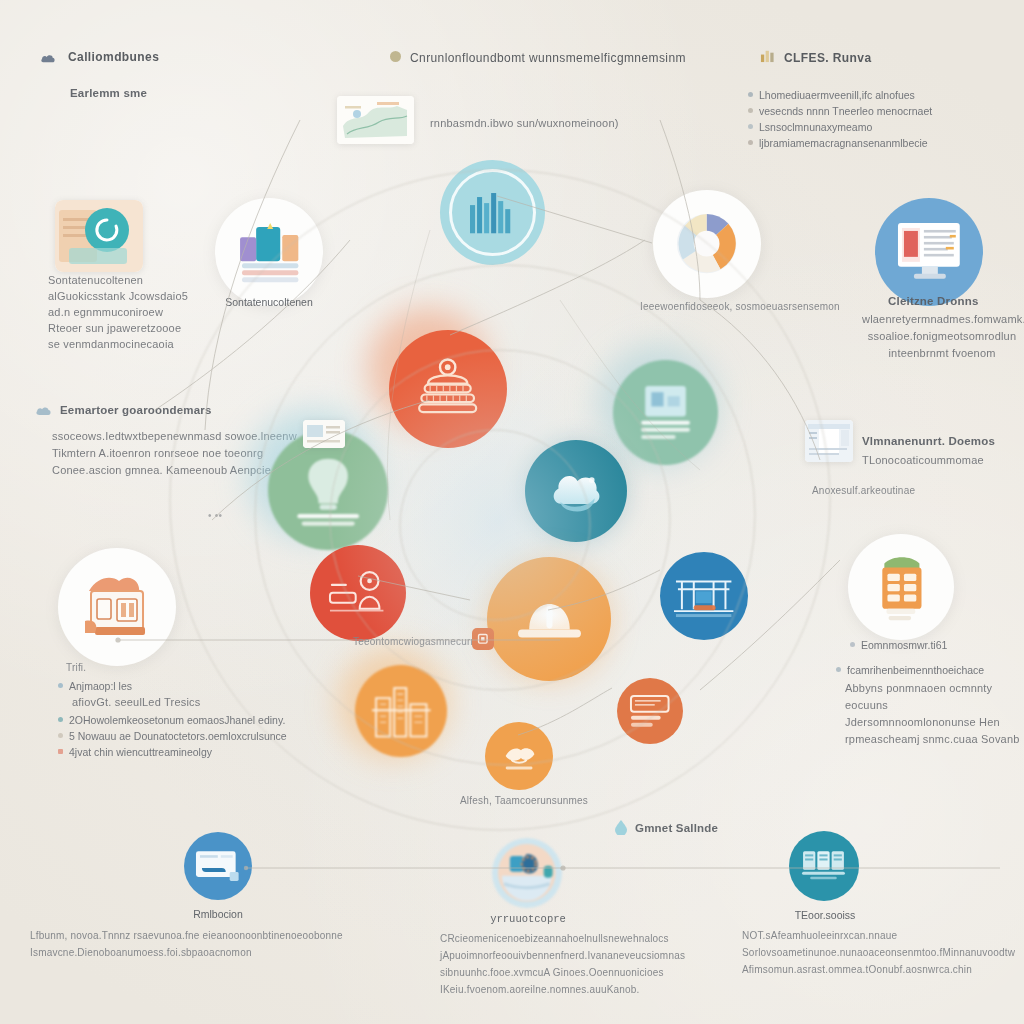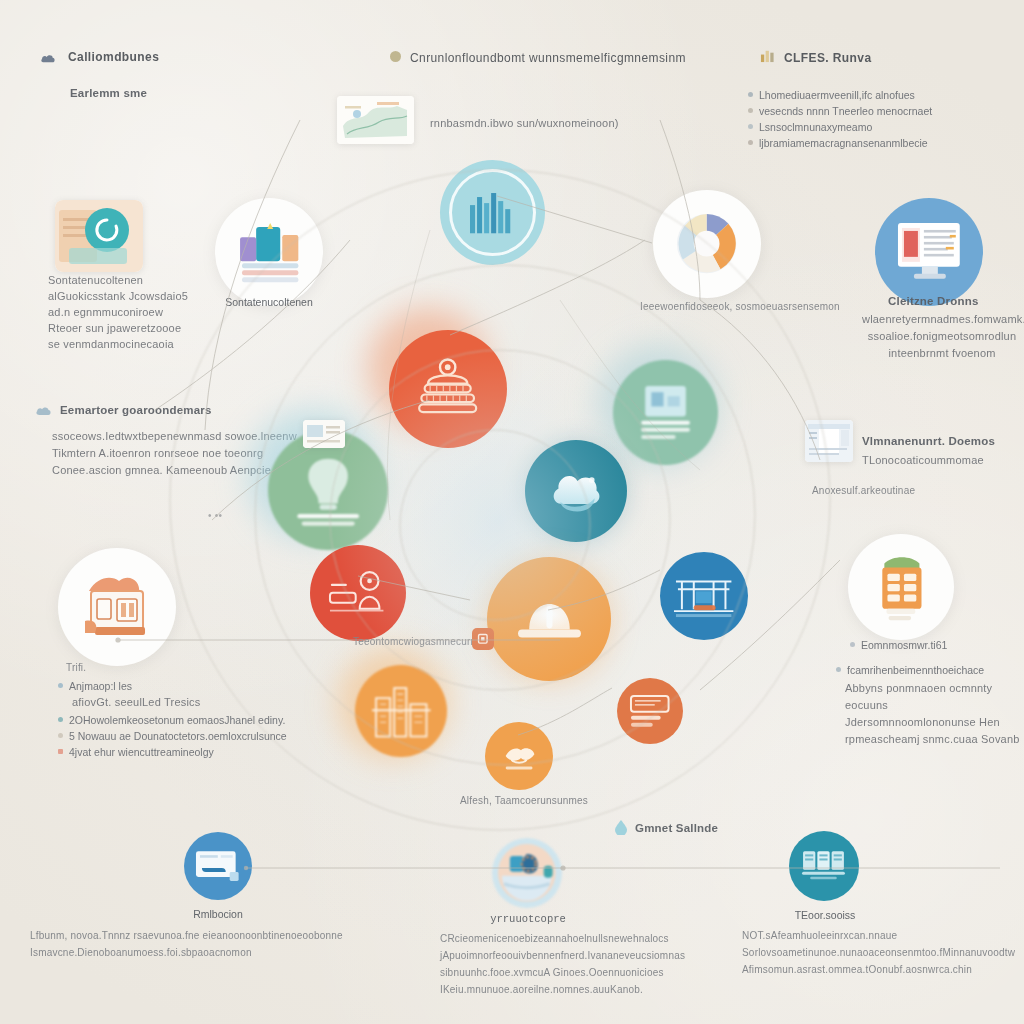--- a/index.html
+++ b/index.html
@@ -281,21 +281,21 @@
     <div class="row">
         <span class="dot" style="background:#6fa8ae"></span>
         <span>2OHowolemkeosetonum eomaosJhanel ediny.</span>
       </div>
     <div class="row">
         <span class="dot" style="background:#c7bfb2"></span>
         <span>5 Nowauu ae Dounatoctetors.oemloxcrulsunce</span>
       </div>
     <div class="row">
         <span class="dot" style="background:#e08a76;border-radius:1px"></span>
-        <span>4jvat ehur wiencuttreamineolgy</span>
+        <span>4jvat chin wiencuttreamineolgy</span>
       </div>
   </div>
 
   <div class="halo" style="left:368px;top:308px;width:120px;height:120px;background:#f09a72;"></div>
   <div class="halo" style="left:248px;top:410px;width:130px;height:130px;background:#9fd2e0;"></div>
   <div class="halo" style="left:598px;top:345px;width:120px;height:120px;background:#a5cfd8;"></div>
   <div class="halo" style="left:338px;top:648px;width:110px;height:110px;background:#f5bb7c;"></div>
 
   <div class="node" style="left:440px;top:160px;width:105px;height:105px;background:#a9dae2;">
     <div style="position:absolute;inset:9px;border-radius:50%;border:3px solid rgba(255,255,255,.85);box-sizing:border-box;"></div>
@@ -601,21 +601,21 @@
         <rect x="48" y="24" width="9" height="12" rx="4" fill="#3fa7ae"></rect>
         <path d="M8 42 q22 8 46 0" stroke="#bfd8e6" stroke-width="3" fill="none"></path>
       </svg>
     </div>
   </div>
   <div class="node-label" style="left:476px;top:912px;width:104px;font-family:Liberation Mono, monospace;">yrruuotcopre</div>
   <div class="txt small" style="left:440px;top:930px;line-height:17px;white-space:normal;width:330px;">
     <div>CRcieomenicenoebizeannahoelnullsnewehnalocs</div>
     <div>jApuoimnorfeoouivbennenfnerd.Ivananeveucsiomnas</div>
     <div>sibnuunhc.fooe.xvmcuA Ginoes.Ooennuonicioes</div>
-    <div>IKeiu.mnunuoe.aoreilne.nomnes.auuKanob.</div>
+    <div>IKeiu.fvoenom.aoreilne.nomnes.auuKanob.</div>
   </div>
 
   <div class="node" style="left:789px;top:831px;width:70px;height:70px;background:#2b93aa;">
     <div class="glyph" style="width:70%;height:56%;">
       <svg viewBox="0 0 48 32">
         <rect x="3" y="2" width="12" height="18" rx="1.5" fill="#d9eef3" opacity=".95"></rect>
         <rect x="17" y="2" width="12" height="18" rx="1.5" fill="#eaf7fa" opacity=".95"></rect>
         <rect x="31" y="2" width="12" height="18" rx="1.5" fill="#d9eef3" opacity=".95"></rect>
         <g fill="#6fb9cb">
           <rect x="5" y="5" width="8" height="2"></rect>

